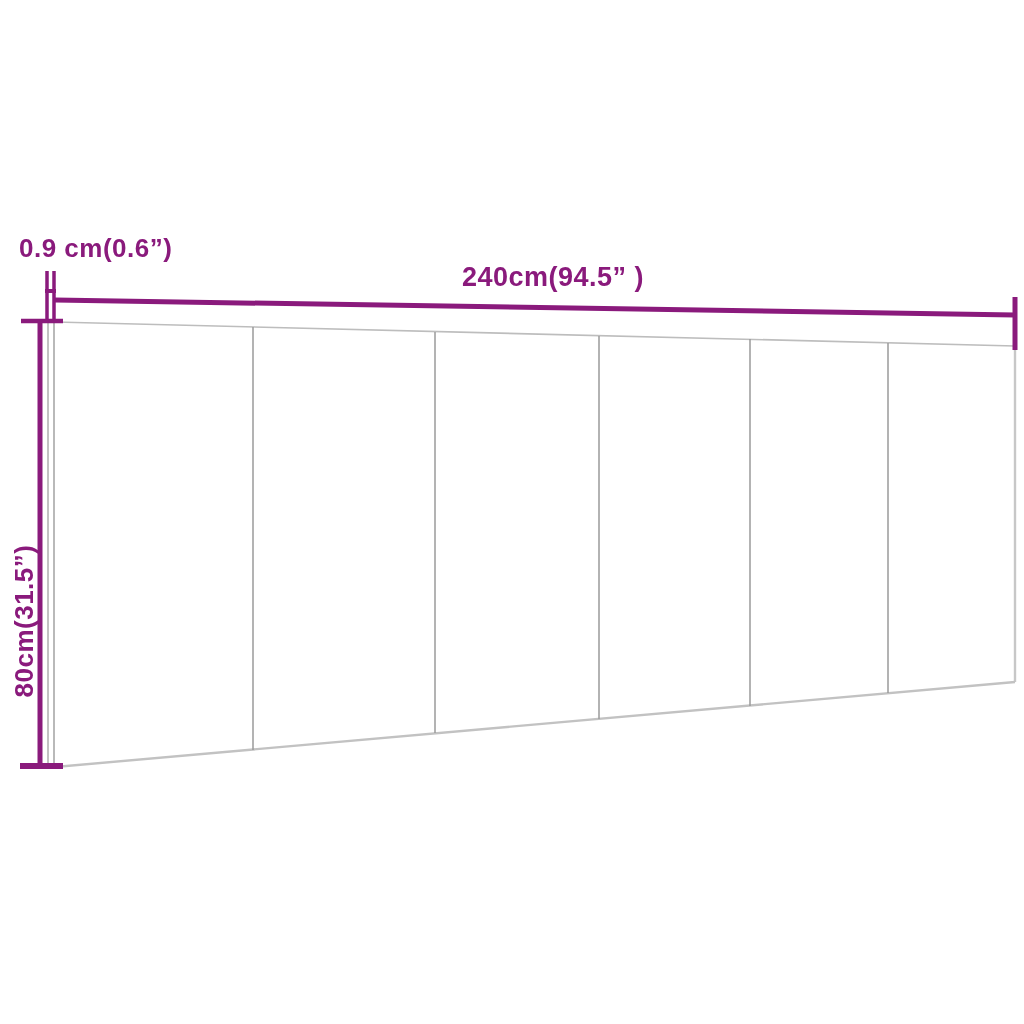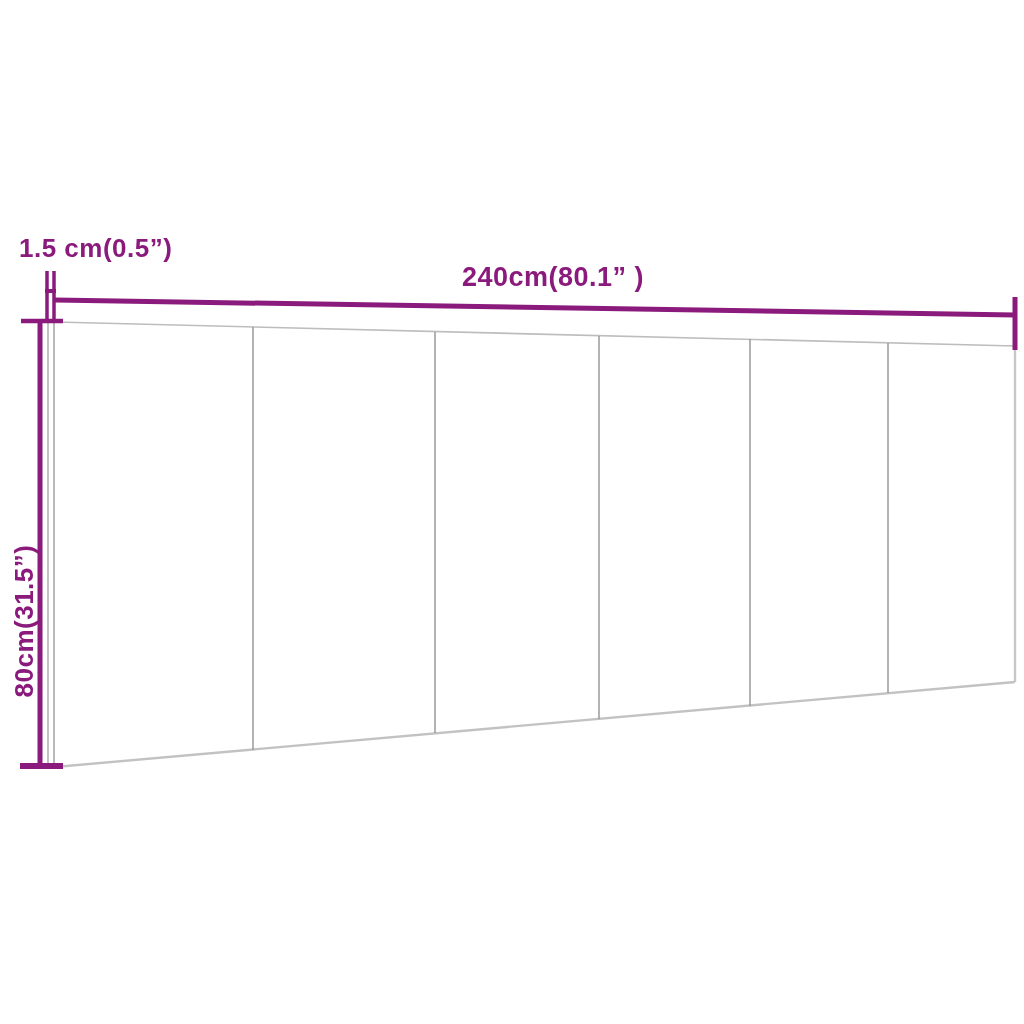--- a/index.html
+++ b/index.html
@@ -81,19 +81,19 @@
 
     <line x1="47" y1="271" x2="47" y2="320" stroke="#8a1a7c" stroke-width="3.5"></line>
     <line x1="54" y1="271" x2="54" y2="320" stroke="#8a1a7c" stroke-width="3.5"></line>
     <line x1="45" y1="291" x2="56" y2="291" stroke="#8a1a7c" stroke-width="4"></line>
 
     <line x1="40" y1="322" x2="40" y2="764" stroke="#8a1a7c" stroke-width="5"></line>
     <line x1="21" y1="321" x2="63" y2="321" stroke="#8a1a7c" stroke-width="4.5"></line>
     <line x1="20" y1="766" x2="63" y2="766" stroke="#8a1a7c" stroke-width="6"></line>
   </svg>
 
-  <div class="dim-label label-thickness">1.5 cm(0.5”)</div>
+  <div class="dim-label label-thickness">0.9 cm(0.6”)</div>
 
-  <div class="dim-label label-width">240cm(80.1” )</div>
+  <div class="dim-label label-width">240cm(94.5” )</div>
 
   <div class="dim-label label-height">80cm(31.5”)</div>
 
 </div>
 
 </body></html>

